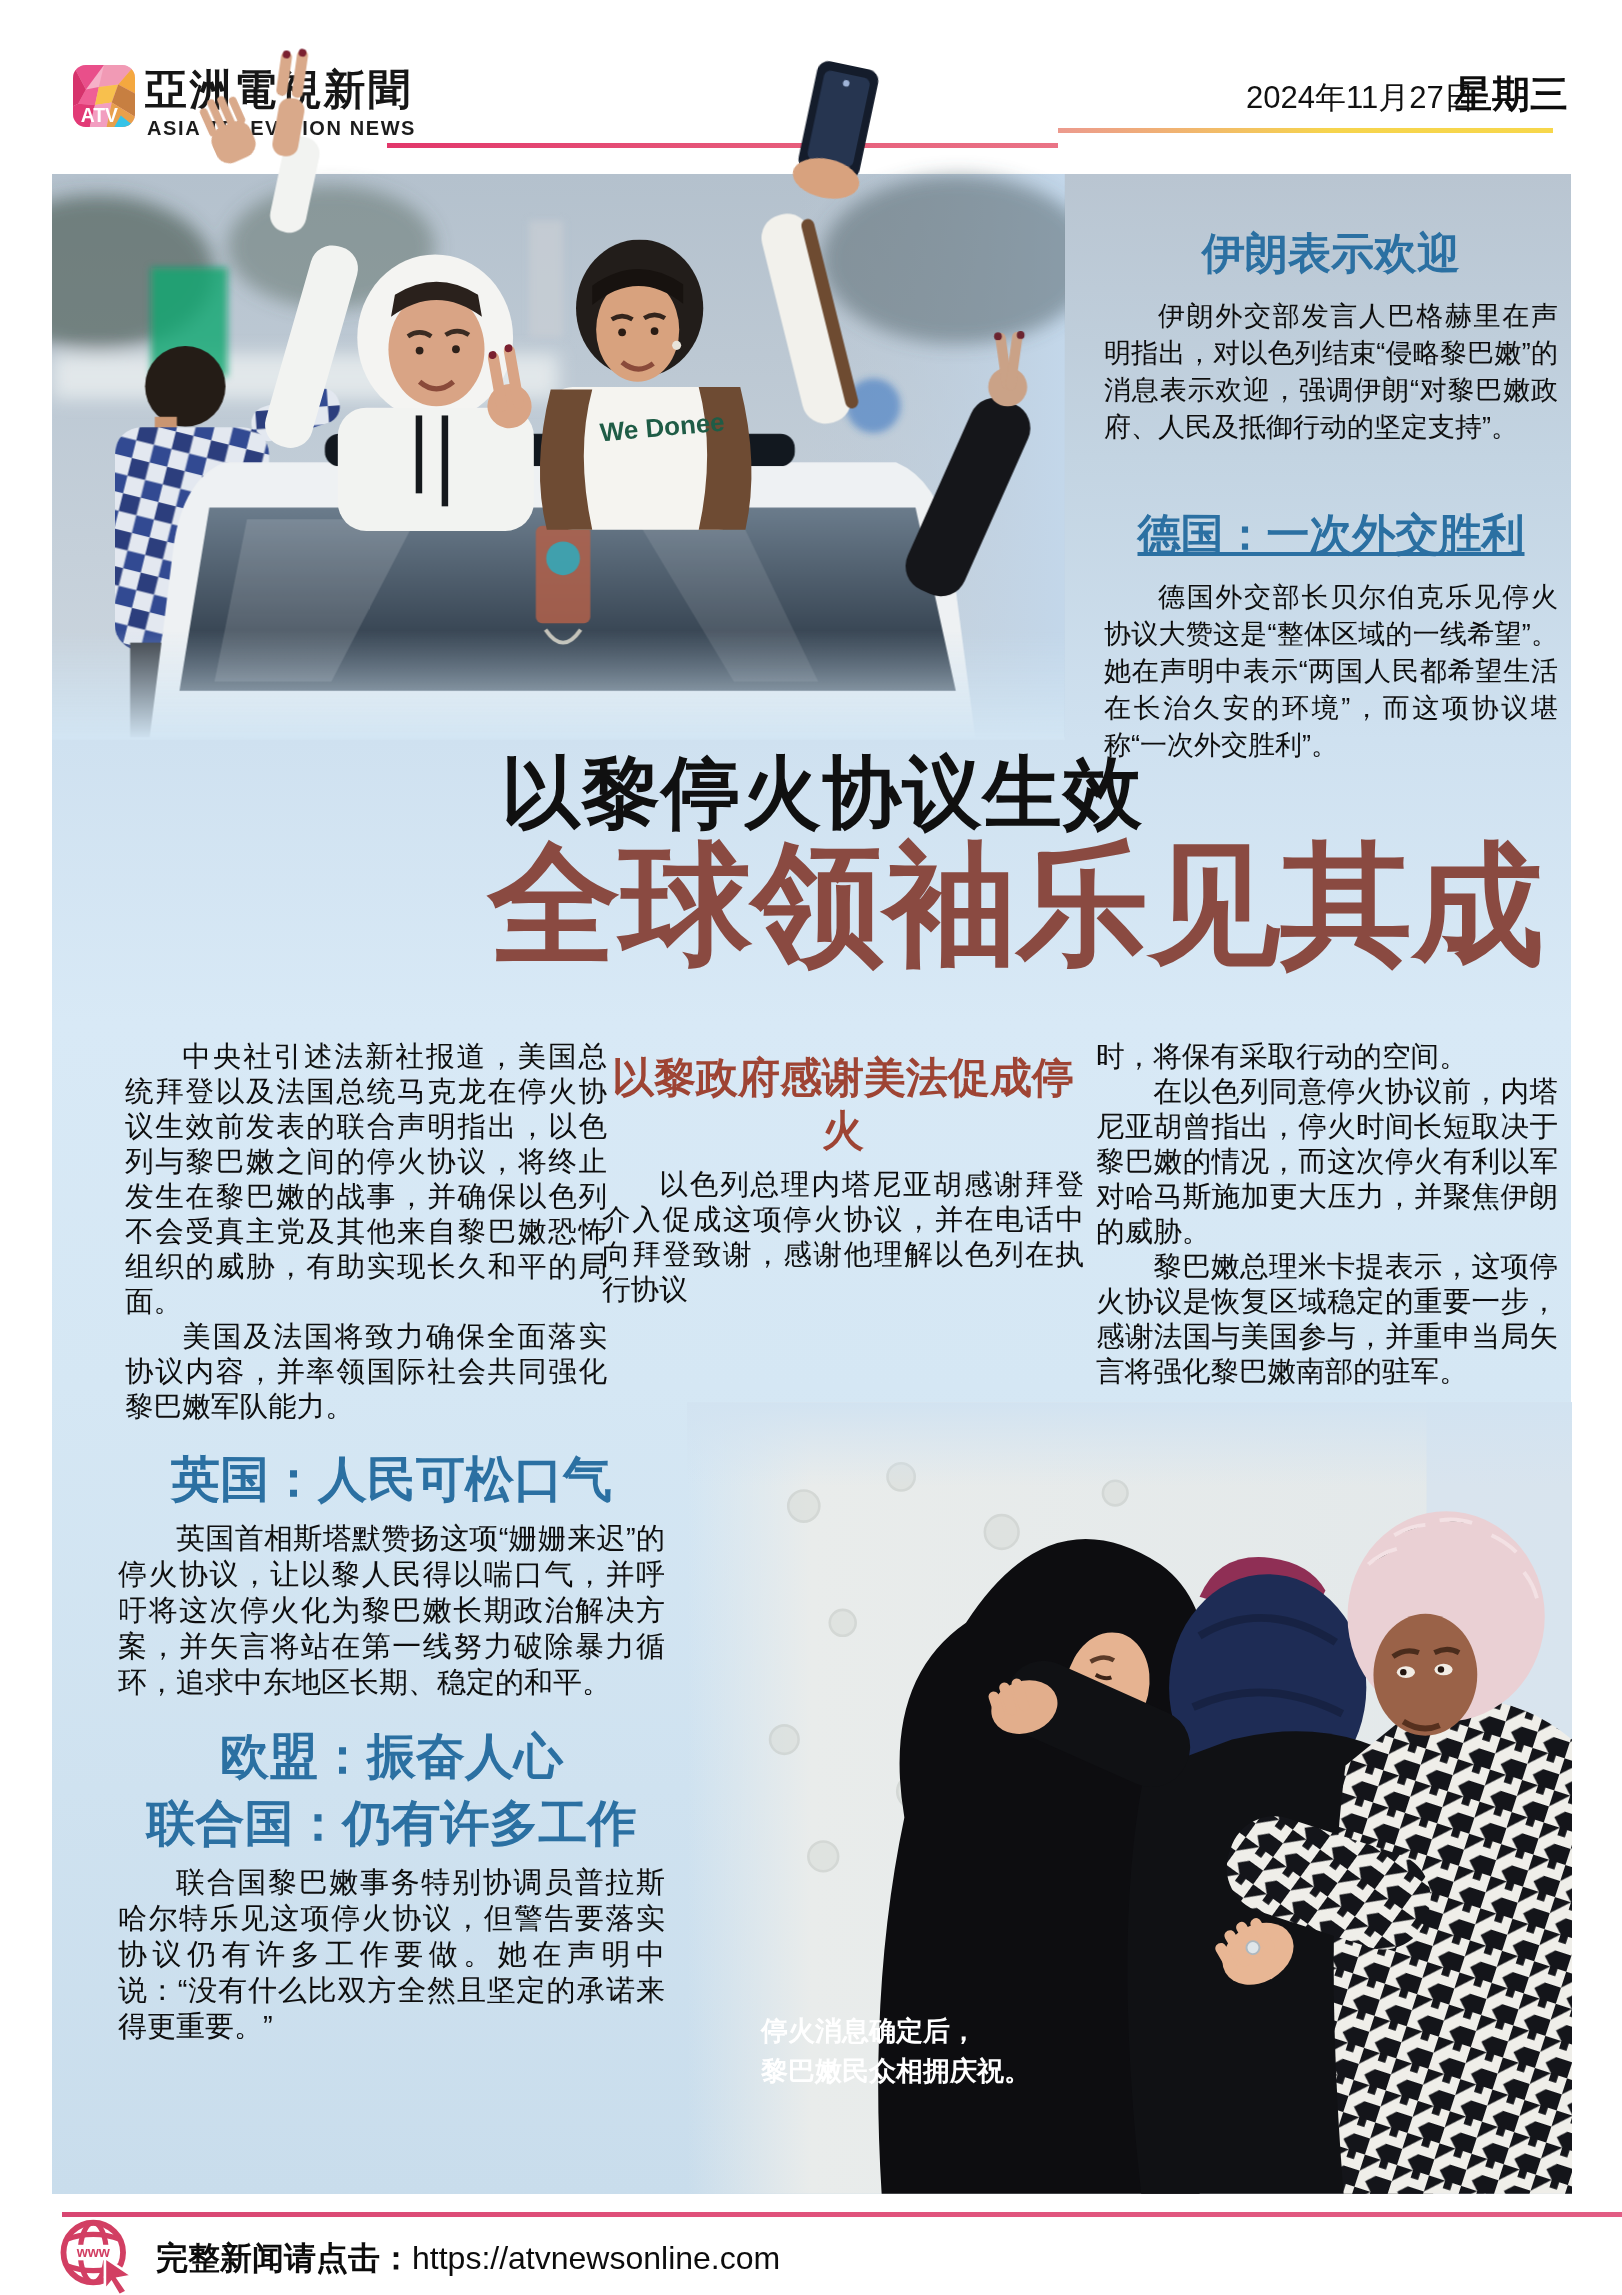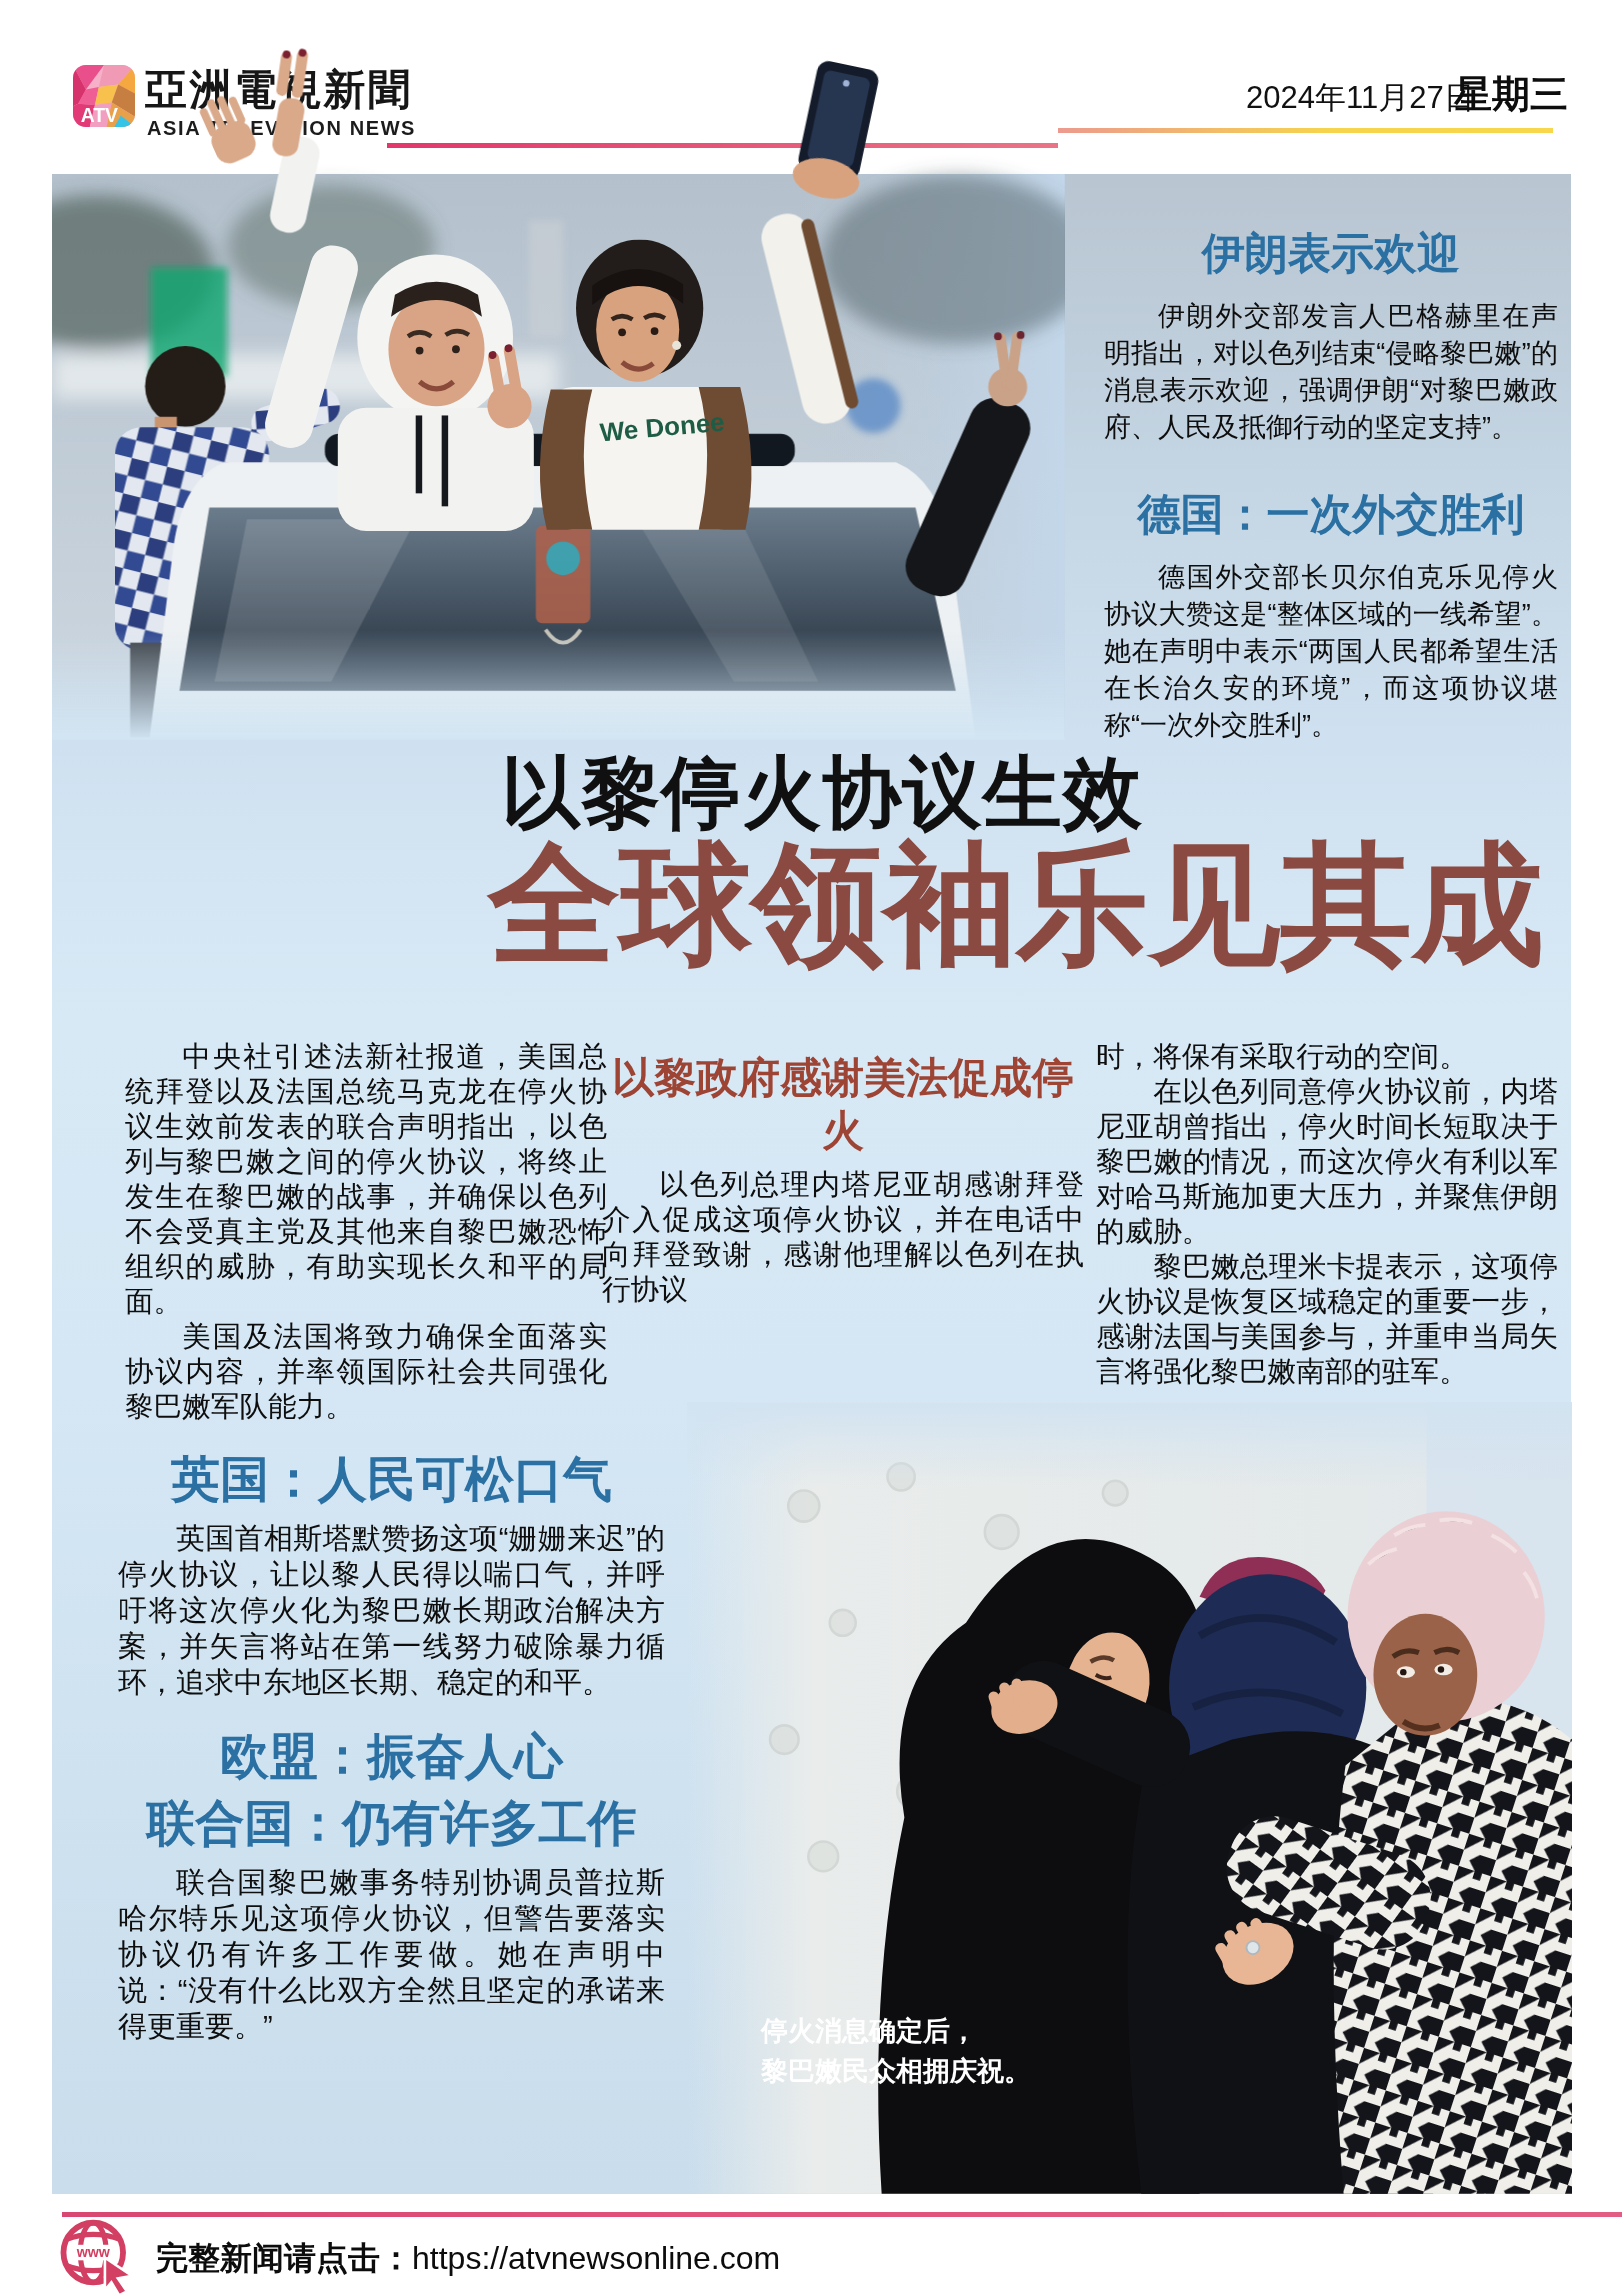--- a/index.html
+++ b/index.html
@@ -18,21 +18,21 @@
   
   .panel{
     position:absolute;left:52px;top:174px;width:1519px;height:2020px;
     background:linear-gradient(180deg,#b9c5d1 0%,#c3d4e2 14%,#cfe1f0 28%,#d8e9f6 42%,#d5e7f4 60%,#cfe2f0 80%,#c9ddec 100%);
   }
   .photo-top{position:absolute;left:52px;top:26px;width:1013px;height:714px;}
   .photo-bottom{position:absolute;left:687px;top:1402px;width:885px;height:792px;}
   
   .r-col{position:absolute;left:1104px;top:229px;width:454px;}
   .r-col h2{margin:0 0 19.5px 0;font-size:43px;line-height:1.15;font-weight:900;color:#2b70a2;text-align:center;}
-  .r-col h2.second{margin-top:44px;}
+  .r-col h2.second{margin-top:64px;text-decoration:underline;}
   .r-col p{margin:0;font-size:27px;line-height:37px;text-align:justify;color:#0e0e0e;text-indent:2em;}
   
   .lede{position:absolute;left:144px;top:754px;width:309px;font-size:29px;line-height:36px;font-weight:bold;text-align:justify;text-indent:2em;color:#0b0b0b;}
   .kicker{position:absolute;left:501px;top:741px;font-size:79px;font-weight:900;color:#101010;letter-spacing:1.3px;white-space:nowrap;}
   .mainhead{position:absolute;left:488px;top:836px;font-size:132px;font-weight:900;color:#8a4a41;line-height:1.05;white-space:nowrap;}
   
   .cols{position:absolute;left:0;top:1039px;width:1623px;}
   .col{position:absolute;font-size:28.6px;line-height:35px;text-align:justify;color:#0e0e0e;}
   .col p{margin:0;}
   .col p.indent{text-indent:2em;}

